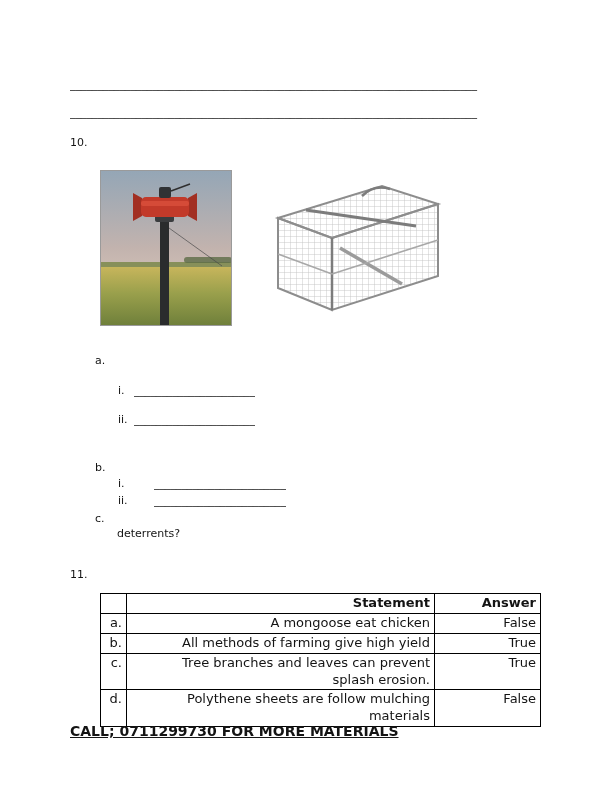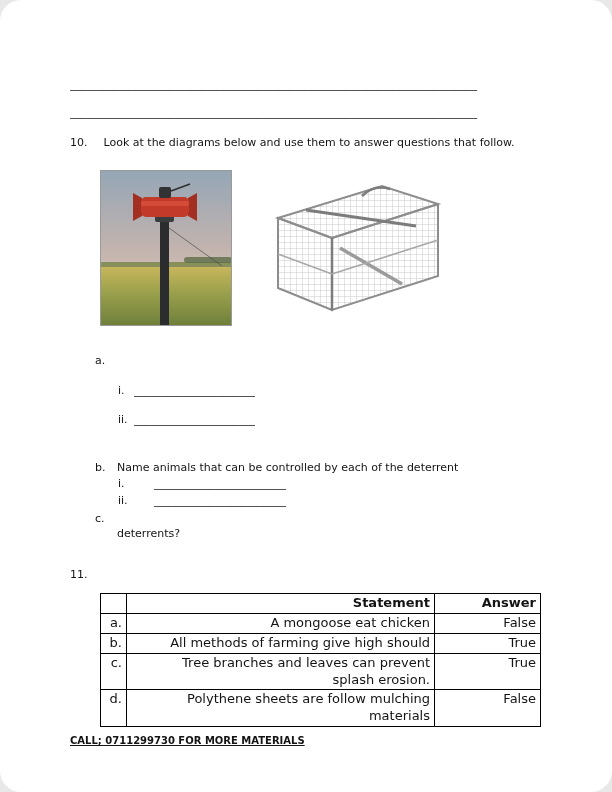--- a/index.html
+++ b/index.html
@@ -2,21 +2,20 @@
 <html><head>
 <meta charset="utf-8">
 <style>
   * { margin:0; padding:0; box-sizing:border-box; }
   html,body { background:#e8e8e8; }
   .page {
     width:612px; height:792px; margin:0 auto; position:relative;
     background:#ffffff; color:#141414;
     font-family:"DejaVu Sans", sans-serif; font-size:11px; line-height:1.3;
     overflow:hidden;
-    border-radius:21px;
   }
   .content { padding:78px 70px 0 70px; }
 
   .uline { white-space:nowrap; overflow:hidden; letter-spacing:0px; color:#141414; }
   .uline.full { display:block; width:474px; height:16px; }
   .uline.second { margin-top:12px; }
 
   .qrow { display:flex; align-items:baseline; }
   .q10 { margin-top:14px; }
   .qnum { flex:0 0 auto; margin-right:16px; }
@@ -50,35 +49,34 @@
     vertical-align:top; padding:1px 4px; text-align:right;
   }
   col.c-letter { width:26px; }
   col.c-statement { width:308px; }
   col.c-answer { width:106px; }
   table.match th.statement, table.match td.statement { padding-left:12px; }
   table.match th { font-weight:bold; }
 
   .footer {
     position:absolute; left:70px; top:722px;
-    font-weight:bold; text-decoration:underline; font-size:10px;margin-top:12px;
+    font-weight:bold; text-decoration:underline; font-size:14px;
   }
 </style>
 </head>
 <body>
 
 <div class="page">
   <div class="content">
 
     <div class="uline full">__________________________________________________________________________</div>
     <div class="uline full second">__________________________________________________________________________</div>
 
     <div class="qrow q10">
       <span class="qnum">10.</span>
-      <span class="qtext">Look at the diagrams below and use them to answer questions that follow.</span>
     </div>
 
     <div class="figures">
       <div class="fig photo">
         <svg viewBox="0 0 132 156" width="132" height="156">
           <defs>
             <linearGradient id="sky" x1="0" y1="0" x2="0" y2="1">
               <stop offset="0" stop-color="#94a6b6"></stop>
               <stop offset="0.5" stop-color="#c2b3ae"></stop>
               <stop offset="1" stop-color="#e9d6c3"></stop>
@@ -132,21 +130,20 @@
       <span class="ilabel">i.</span>
       <span class="uline">______________________</span>
     </div>
     <div class="subitem a-item">
       <span class="ilabel">ii.</span>
       <span class="uline">______________________</span>
     </div>
 
     <div class="part part-b">
       <span class="plabel">b.</span>
-      <span class="ptext">Name animals that can be controlled by each of the deterrent</span>
     </div>
     <div class="subitem b-item">
       <span class="ilabel">i.</span>
       <span class="uline">________________________</span>
     </div>
     <div class="subitem b-item">
       <span class="ilabel">ii.</span>
       <span class="uline">________________________</span>
     </div>
 
@@ -175,21 +172,21 @@
         </tr>
       </thead>
       <tbody>
         <tr>
           <td>a.</td>
           <td class="statement">A mongoose eat chicken</td>
           <td>False</td>
         </tr>
         <tr>
           <td>b.</td>
-          <td class="statement">All methods of farming give high should</td>
+          <td class="statement">All methods of farming give high yield</td>
           <td>True</td>
         </tr>
         <tr>
           <td>c.</td>
           <td class="statement">Tree branches and leaves can prevent splash erosion.</td>
           <td>True</td>
         </tr>
         <tr>
           <td>d.</td>
           <td class="statement">Polythene sheets are follow mulching materials</td>

